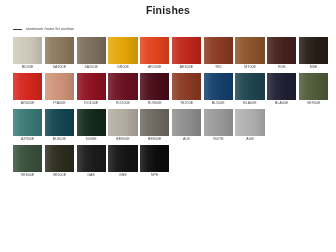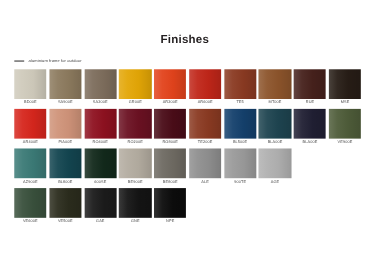--- a/index.html
+++ b/index.html
@@ -10,21 +10,21 @@
     overflow:hidden;
   }
   .page{position:relative;width:336px;height:252px;box-sizing:border-box;}
 
   .title{
     text-align:center;
     font-size:10.5px;
     font-weight:bold;
     color:#231f20;
     letter-spacing:.2px;
-    padding-top:30px;
+    padding-top:4px;
     line-height:12px;
   }
 
   .legend{
     display:flex;
     align-items:center;
     gap:4px;
     margin:11px 0 0 13px;
   }
   .legend-rule{

